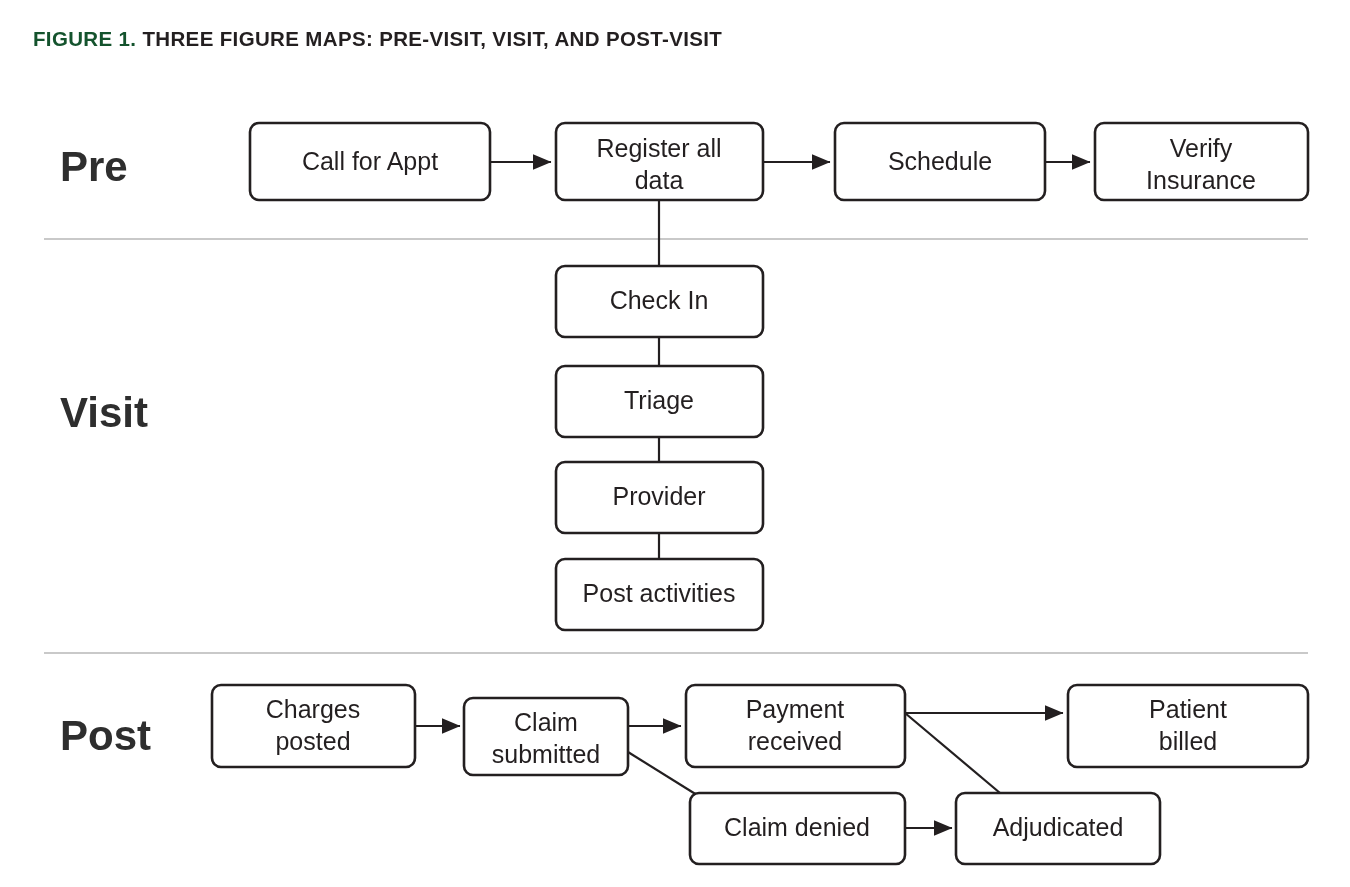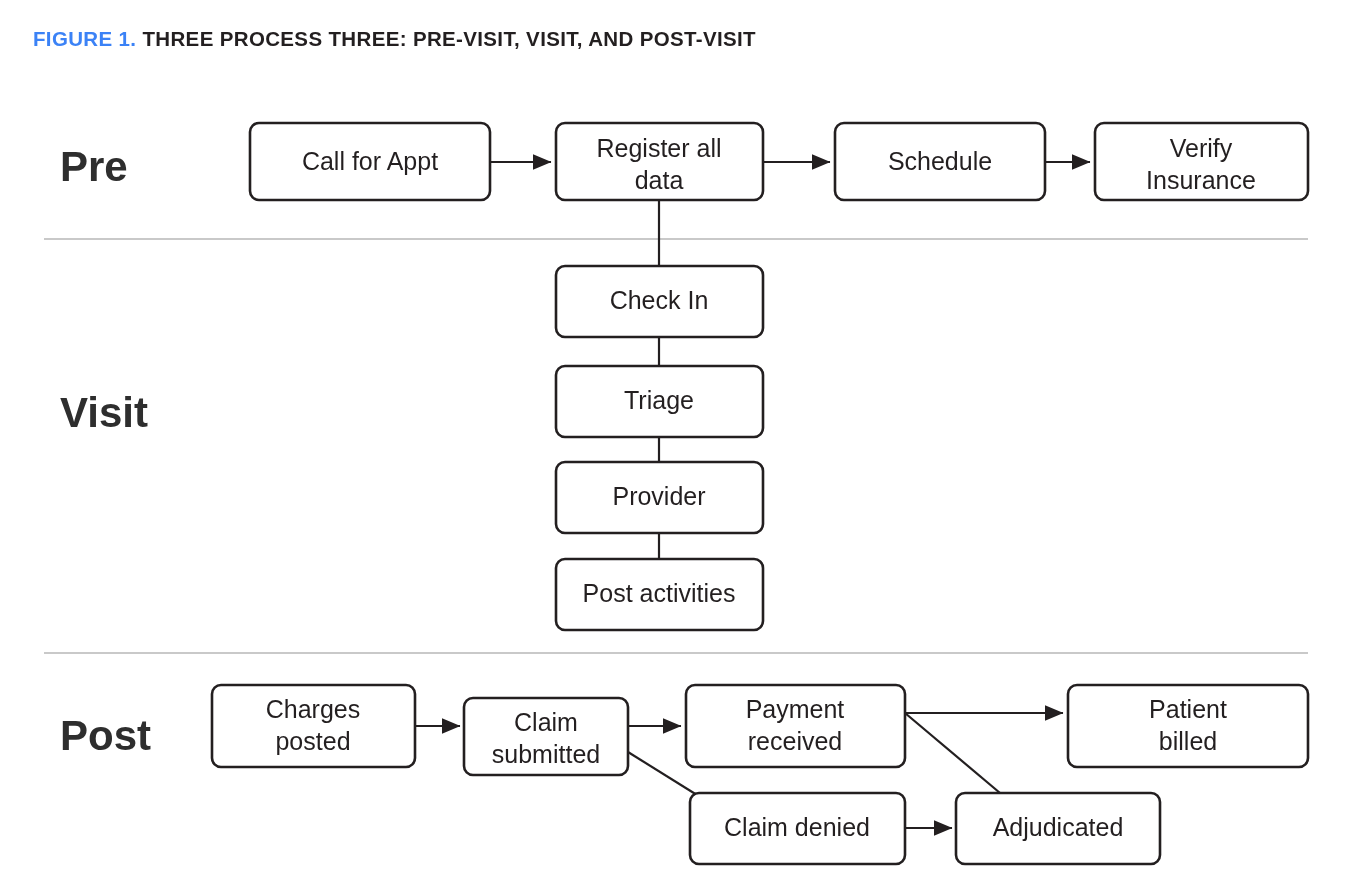--- a/index.html
+++ b/index.html
@@ -24,21 +24,21 @@
     position: absolute;
     left: 33px;
     top: 27px;
     font-size: 20.5px;
     font-weight: bold;
     letter-spacing: 0.35px;
     white-space: nowrap;
     color: #231f20;
   }
   .fig-title .figno {
-    color: #3b82f6;
+    color: #14532d;
   }
   svg.diagram {
     position: absolute;
     left: 0;
     top: 0;
     width: 1350px;
     height: 887px;
   }
   .node-box {
     fill: #ffffff;
@@ -69,21 +69,21 @@
     stroke-width: 2.2;
   }
 </style>
 </head>
 <body>
 
 <div id="figure-root">
 
   <div class="fig-title">
     <span class="figno">FIGURE 1.</span>
-    <span>THREE PROCESS THREE: PRE-VISIT, VISIT, AND POST-VISIT</span>
+    <span>THREE FIGURE MAPS: PRE-VISIT, VISIT, AND POST-VISIT</span>
   </div>
 
   <svg class="diagram" viewBox="0 0 1350 887">
     <defs>
       <marker id="arrowhead" markerWidth="9" markerHeight="8" refX="8.4" refY="4" orient="auto" markerUnits="strokeWidth">
         <path d="M0,0.4 L8.6,4 L0,7.6 Z" fill="#231f20"></path>
       </marker>
     </defs>
 
     <line class="divider" x1="44" y1="239" x2="1308" y2="239"></line>

